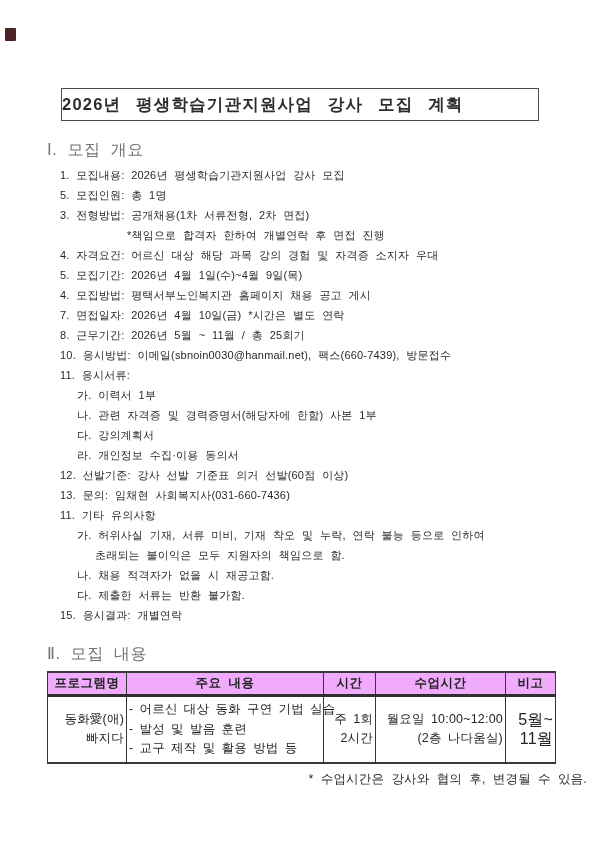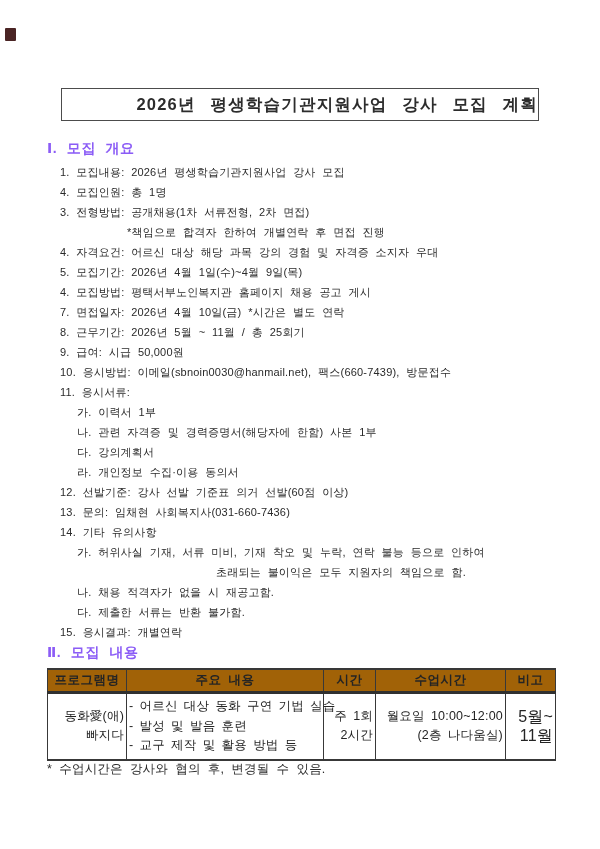--- a/index.html
+++ b/index.html
@@ -12,93 +12,92 @@
     position:relative;width:600px;height:849px;background:#ffffff;
     overflow:hidden;color:#262626;
   }
   .corner-mark{
     position:absolute;left:5px;top:28px;width:11px;height:13px;
     background:#4a2424;border-radius:1px;
   }
   .title-box{
     position:absolute;left:61px;top:88px;width:478px;height:33px;
     border:1.5px solid #4c4c4c;box-sizing:border-box;
-    display:flex;align-items:center;justify-content:flex-end;
+    display:flex;align-items:center;justify-content:flex-start;
     font-size:16.5px;font-weight:700;color:#2c2c2c;
     letter-spacing:1.2px;word-spacing:9px;white-space:nowrap;
   }
   .sec1{position:absolute;left:47px;top:140px;width:540px;}
   .sec2{position:absolute;left:47px;top:644px;width:540px;}
   .sec-heading{
-    font-size:14px;font-weight:700;color:#8b5cf6;
+    font-size:16px;font-weight:400;color:#737373;
     letter-spacing:0.6px;word-spacing:5px;white-space:nowrap;
   }
   .lines{
     margin-top:4px;font-size:11px;line-height:20px;color:#2a2a2a;
     letter-spacing:0.2px;word-spacing:3.5px;
   }
   .ln{padding-left:13px;white-space:nowrap;}
   .ln.note{padding-left:80px;}
   .ln.sub{padding-left:30px;}
-  .ln.sub2{padding-left:48px;text-align:center;}
+  .ln.sub2{padding-left:48px;}
   table.program{
     margin-top:6px;border-collapse:collapse;table-layout:fixed;
     width:508px;font-size:12.5px;color:#242424;
     border:1.5px solid #383838;border-top-width:2px;border-bottom-width:2px;
   }
   table.program th{
-    background:#a16207;font-weight:600;height:21px;
+    background:#f0abfc;font-weight:600;height:21px;
     border:1.5px solid #383838;border-bottom:3px solid #303030;
     letter-spacing:0.5px;word-spacing:3px;padding:0;text-align:center;
   }
   table.program td{
     border:1.5px solid #383838;vertical-align:middle;padding:3px 2px;
     line-height:19.5px;letter-spacing:0.2px;word-spacing:2.5px;
   }
   td.c{text-align:right;}
   td.details{padding-left:8px;white-space:nowrap;}
   td.note-cell{font-size:16px;line-height:16px;}
   .footnote{
-    font-size:12.5px;color:#2a2a2a;
-    letter-spacing:0.2px;word-spacing:3.5px;white-space:nowrap;
+    margin-top:7px;font-size:12.5px;color:#2a2a2a;
+    letter-spacing:0.2px;word-spacing:3.5px;white-space:nowrap;text-align:right;
   }
 </style>
 </head>
 <body>
 
 <div class="page">
 
   <div class="corner-mark"></div>
 
   <div class="title-box">
     <span>2026년 평생학습기관지원사업 강사 모집 계획</span>
   </div>
 
   <div class="sec1">
     <div class="sec-heading">Ⅰ. 모집 개요</div>
     <div class="lines">
       <div class="ln">1. 모집내용: 2026년 평생학습기관지원사업 강사 모집</div>
-      <div class="ln">4. 모집인원: 총 1명</div>
+      <div class="ln">5. 모집인원: 총 1명</div>
       <div class="ln">3. 전형방법: 공개채용(1차 서류전형, 2차 면접)</div>
       <div class="ln note">*책임으로 합격자 한하여 개별연락 후 면접 진행</div>
       <div class="ln">4. 자격요건: 어르신 대상 해당 과목 강의 경험 및 자격증 소지자 우대</div>
       <div class="ln">5. 모집기간: 2026년 4월 1일(수)~4월 9일(목)</div>
       <div class="ln">4. 모집방법: 평택서부노인복지관 홈페이지 채용 공고 게시</div>
       <div class="ln">7. 면접일자: 2026년 4월 10일(금) *시간은 별도 연락</div>
       <div class="ln">8. 근무기간: 2026년 5월 ~ 11월 / 총 25회기</div>
-      <div class="ln">9. 급여: 시급 50,000원</div>
       <div class="ln">10. 응시방법: 이메일(sbnoin0030@hanmail.net), 팩스(660-7439), 방문접수</div>
       <div class="ln">11. 응시서류:</div>
       <div class="ln sub">가. 이력서 1부</div>
       <div class="ln sub">나. 관련 자격증 및 경력증명서(해당자에 한함) 사본 1부</div>
       <div class="ln sub">다. 강의계획서</div>
       <div class="ln sub">라. 개인정보 수집·이용 동의서</div>
       <div class="ln">12. 선발기준: 강사 선발 기준표 의거 선발(60점 이상)</div>
       <div class="ln">13. 문의: 임채현 사회복지사(031-660-7436)</div>
-      <div class="ln">14. 기타 유의사항</div>
+      <div class="ln">11. 기타 유의사항</div>
       <div class="ln sub">가. 허위사실 기재, 서류 미비, 기재 착오 및 누락, 연락 불능 등으로 인하여</div>
       <div class="ln sub2">초래되는 불이익은 모두 지원자의 책임으로 함.</div>
       <div class="ln sub">나. 채용 적격자가 없을 시 재공고함.</div>
       <div class="ln sub">다. 제출한 서류는 반환 불가함.</div>
       <div class="ln">15. 응시결과: 개별연락</div>
     </div>
   </div>
 
   <div class="sec2">
     <div class="sec-heading">Ⅱ. 모집 내용</div>

